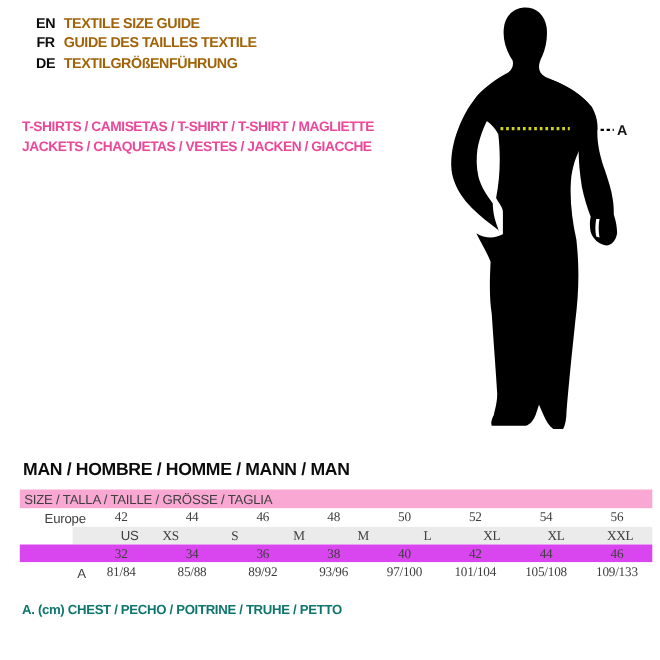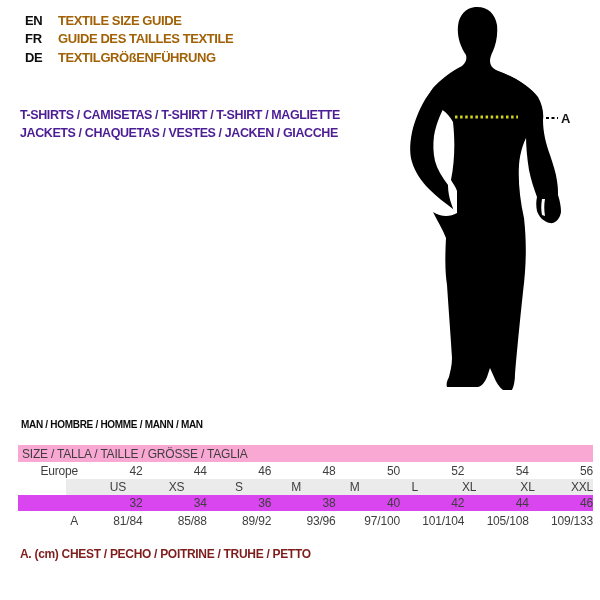--- a/index.html
+++ b/index.html
@@ -1,53 +1,53 @@
 <!DOCTYPE html>
 <html><head>
 <meta charset="utf-8">
 <style>
   html,body{margin:0;padding:0;background:#fff;}
   .canvas{position:relative;width:600px;height:600px;background:#ffffff;overflow:hidden;
           font-family:"Liberation Sans", sans-serif;}
 
   
   .lang-list{position:absolute;left:25px;top:11px;}
-  .lang-row{display:flex;height:18.6px;align-items:center;}
+  .lang-row{display:flex;height:18.6px;align-items:center;text-align:center;}
   .lang-code{width:33px;font-weight:bold;font-size:13px;letter-spacing:-0.3px;color:#0c0c0c;}
   .lang-label{font-weight:bold;font-size:13px;letter-spacing:-0.4px;color:#a16207;white-space:nowrap;}
 
   
   .products{position:absolute;left:20px;top:106px;line-height:18px;font-weight:bold;
-            font-size:12.5px;letter-spacing:-0.4px;color:#4c1d95;white-space:nowrap;}
+            font-size:12.5px;letter-spacing:-0.4px;color:#ec4899;white-space:nowrap;}
 
   
   .figure-wrap{position:absolute;left:400px;top:0;width:200px;height:400px;}
   .figure-wrap svg{display:block;width:200px;height:400px;}
   .meas-label{font-family:"Liberation Sans", sans-serif;font-size:13px;font-weight:600;}
 
   
-  .section-title{position:absolute;left:21px;top:419px;font-weight:bold;font-size:10px;
+  .section-title{position:absolute;left:21px;top:419px;font-weight:bold;font-size:16px;
                  letter-spacing:-0.3px;color:#0c0c0c;white-space:nowrap;}
 
   
   .size-table{position:absolute;left:18px;top:445px;width:575px;font-size:12px;
               letter-spacing:-0.2px;color:#3e3e3e;}
   .st-header{height:17px;background:#f9a8d4;display:flex;align-items:center;padding-left:4px;
              white-space:nowrap;}
   .st-row{display:grid;grid-template-columns:60px repeat(8,1fr);align-items:center;}
   .st-row .label{padding-left:4px;text-align:right;}
-  .st-row .val{text-align:right;}
+  .st-row .val{text-align:center;font-family:Liberation Serif, serif;}
   .r-europe{height:17px;}
   .r-us1{height:16px;background:#ebebeb;margin-left:48px;}
   .r-us2{height:16px;background:#d946ef;}
   .r-a{height:19px;}
 
   
   .footnote{position:absolute;left:20px;top:547px;font-weight:bold;font-size:12px;
-            letter-spacing:-0.3px;color:#7f1d1d;white-space:nowrap;}
+            letter-spacing:-0.3px;color:#0f766e;white-space:nowrap;}
 </style>
 </head>
 <body>
 
 <div class="canvas">
 
   <div class="lang-list">
     <div class="lang-row">
       <span class="lang-code">EN</span>
       <span class="lang-label">TEXTILE SIZE GUIDE</span>

